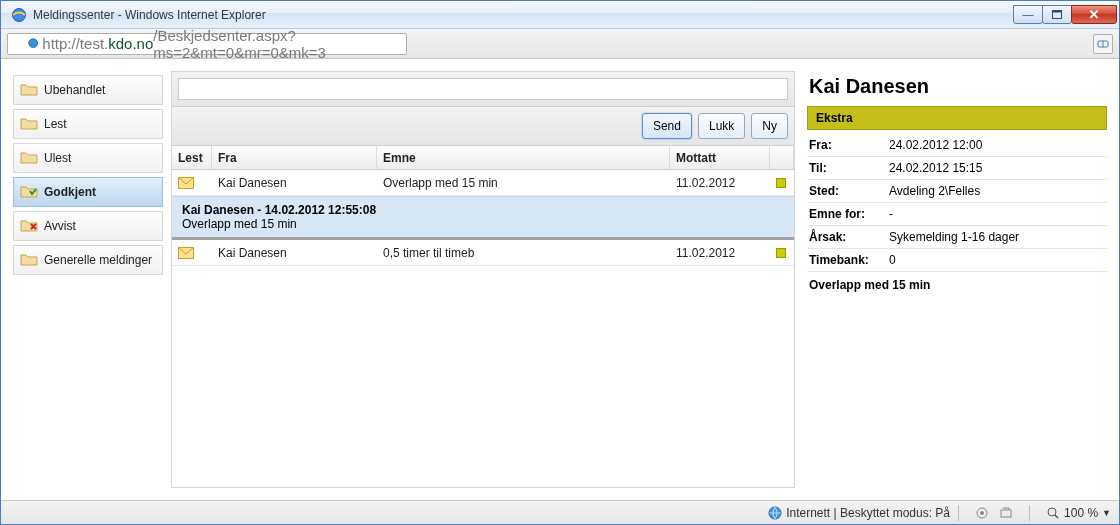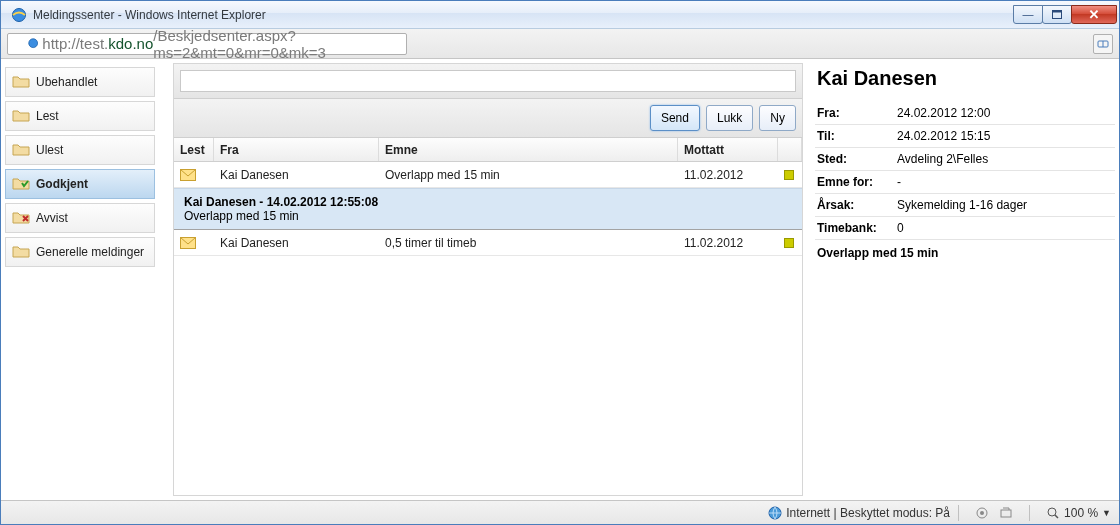--- a/index.html
+++ b/index.html
@@ -16,42 +16,42 @@
 .winbtn.close { width: 46px; background: linear-gradient(#f08f83,#d44b37 48%,#c33a25 50%,#e0685a); color: #fff; border-color:#8a2a1a;}
 .winbtn.close span{ font-weight:bold; font-size:13px; }
 
 .addrbar { height: 30px; background: linear-gradient(#f3f3f3,#e7e7e7); border-bottom: 1px solid #c5c5c5; display: flex; align-items: center; padding: 3px 6px; }
 .urlbox { flex: 0 0 auto; width: 400px; height: 22px; background: #fff; border: 1px solid #b0b0b0; display: flex; align-items: center; padding: 0 20px; font-size: 15px; color: #7a7a7a; border-radius:2px;}
 .urlbox .pageicon { width:14px; height:14px; margin-right:4px; display:inline-flex; align-items:center; justify-content:center;}
 .urlbox .host { color: #14532d; }
 .addrbar .spacer { flex:1; }
 .compat { width:20px; height:20px; border:1px solid #b0b0b0; background:#f5f5f5; display:flex; align-items:center; justify-content:center; font-size:11px; border-radius:2px;}
 
-.content { flex: 1; display: flex; background: #fff; padding: 4px; gap: 18px; overflow:hidden;}
+.content { flex: 1; display: flex; background: #fff; padding: 12px; gap: 8px; overflow:hidden;}
 
 .sidebar { width: 150px; display: flex; flex-direction: column; }
 .sb-item { height: 30px; border: 1px solid #d7d7d7; background: linear-gradient(#fdfdfd,#f1f1f1); display: flex; align-items: center; padding: 0 6px; font-size: 12px; color: #222; margin-top: 4px; cursor: pointer; }
 .sb-item.active { background: linear-gradient(#e3effa,#bcd7ef); border-color:#9cc0e0; font-weight: bold; }
 .sb-item .ficon { width: 18px; height: 14px; margin-right: 6px; display:inline-flex; }
 
 .mainarea { flex: 1; display: flex; gap: 12px; }
 .centercol { flex: 1; border: 1px solid #d6d6d6; background: #fff; display: flex; flex-direction: column; }
 .toolbar { background: linear-gradient(#f3f3f3,#e5e5e5); padding: 6px; border-bottom: 1px solid #cfcfcf;}
 .searchbox { height: 22px; background: #fff; border: 1px solid #c9c9c9; width: 100%; padding: 0 4px; font-size:12px; }
 .btnrow { display:flex; justify-content:flex-end; gap:6px; padding:6px; background: linear-gradient(#f3f3f3,#e5e5e5); border-bottom:1px solid #cfcfcf;}
 .abtn { height:26px; padding:0 10px; font-size:12px; border:1px solid #8fa9c7; background:linear-gradient(#fdfdff,#e7eef8); border-radius:3px; cursor:pointer; display:flex; align-items:center;}
 .abtn.primary { border-color:#5b8fc7; box-shadow:0 0 2px #7fb3ea; background:linear-gradient(#f3f8ff,#d4e6f8);}
 
 .grid { display:flex; flex-direction:column; }
 .grid-head { display:flex; background:linear-gradient(#fdfdfd,#eeeeee); border-bottom:1px solid #cfcfcf; height:24px; font-size:12px; font-weight:bold; color:#222;}
 .gh { padding:4px 6px; border-right:1px solid #dcdcdc; display:flex; align-items:center;}
 .c-lest{width:40px;} .c-fra{width:165px;} .c-emne{flex:1;} .c-mot{width:100px;} .c-flag{width:24px;}
 .grid-row { display:flex; height:26px; font-size:12px; color:#222; border-bottom:1px solid #e7e7e7; align-items:center; cursor:pointer;}
 .grid-row .gc{padding:0 6px; display:flex; align-items:center;}
-.detail { background:#d8e7f5; border-top:1px solid #c6d6e7; border-bottom:1px solid #a3a3a3; padding:6px 10px; font-size:12px;}
+.detail { background:#d8e7f5; border-top:1px solid #c6d6e7; border-bottom:3px solid #a3a3a3; padding:6px 10px; font-size:12px;}
 .detail .dheader{font-weight:bold;}
 .mail-icon{width:16px;height:12px;display:inline-block;}
 .flagsq{width:10px;height:10px;background:#cccc00;border:1px solid #999900;display:inline-block;}
 
 .rightcol { width: 300px; }
 .rightcol h2 { font-size: 20px; font-weight: bold; padding: 4px 0 8px 2px; }
 .ek-banner { background:#c2c018; color:#000; font-weight:bold; font-size:12px; padding:4px 8px; border:1px solid #a2a010;}
 .details-table{font-size:12px; margin-top:4px;}
 .details-table .dr{display:flex; padding:4px 2px; border-bottom:1px solid #e4e4e4;}
 .details-table .dr .dl{width:80px; font-weight:bold;}
@@ -226,20 +226,21 @@
             <div class="gc c-mot">11.02.2012</div>
             <div class="gc c-flag">
                 <span class="flagsq"></span>
               </div>
           </div>
         </div>
       </div>
 
       <div class="rightcol">
         <h2>Kai Danesen</h2>
+        <div class="ek-banner">Ekstra</div>
         <div class="details-table">
           <div class="dr">
               <div class="dl">Fra:</div>
               <div>24.02.2012 12:00</div>
             </div>
           <div class="dr">
               <div class="dl">Til:</div>
               <div>24.02.2012 15:15</div>
             </div>
           <div class="dr">

